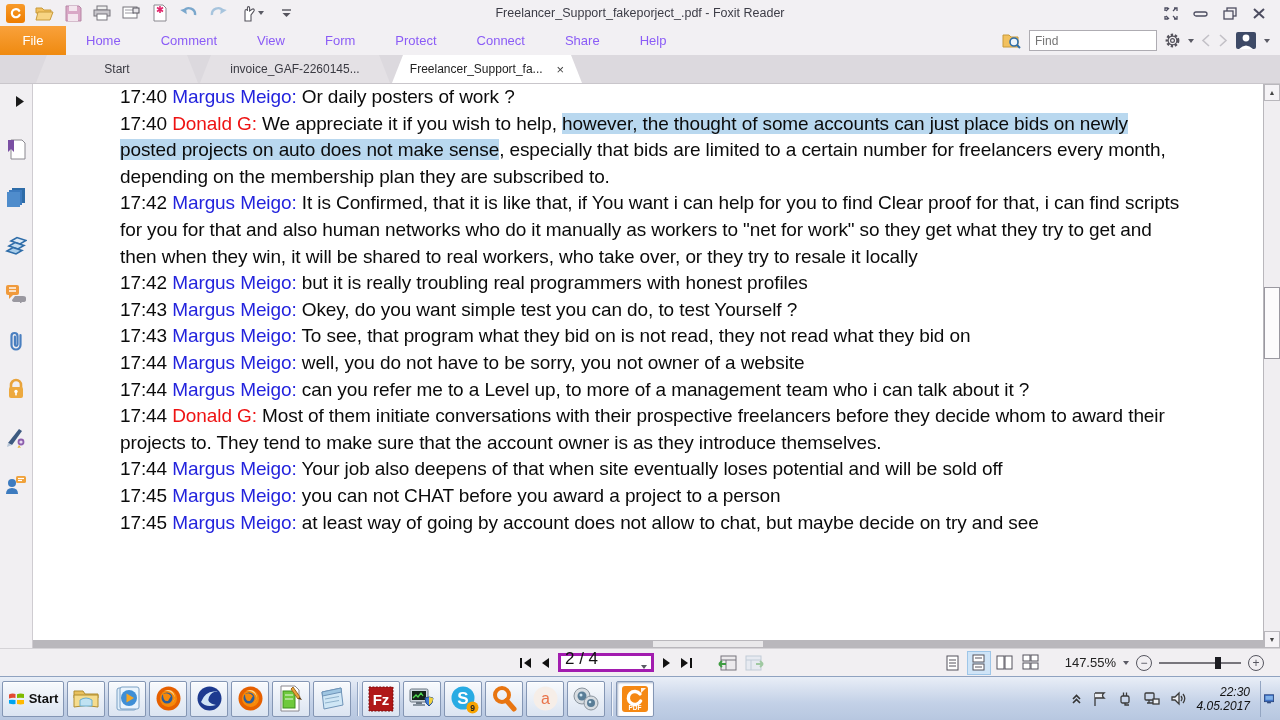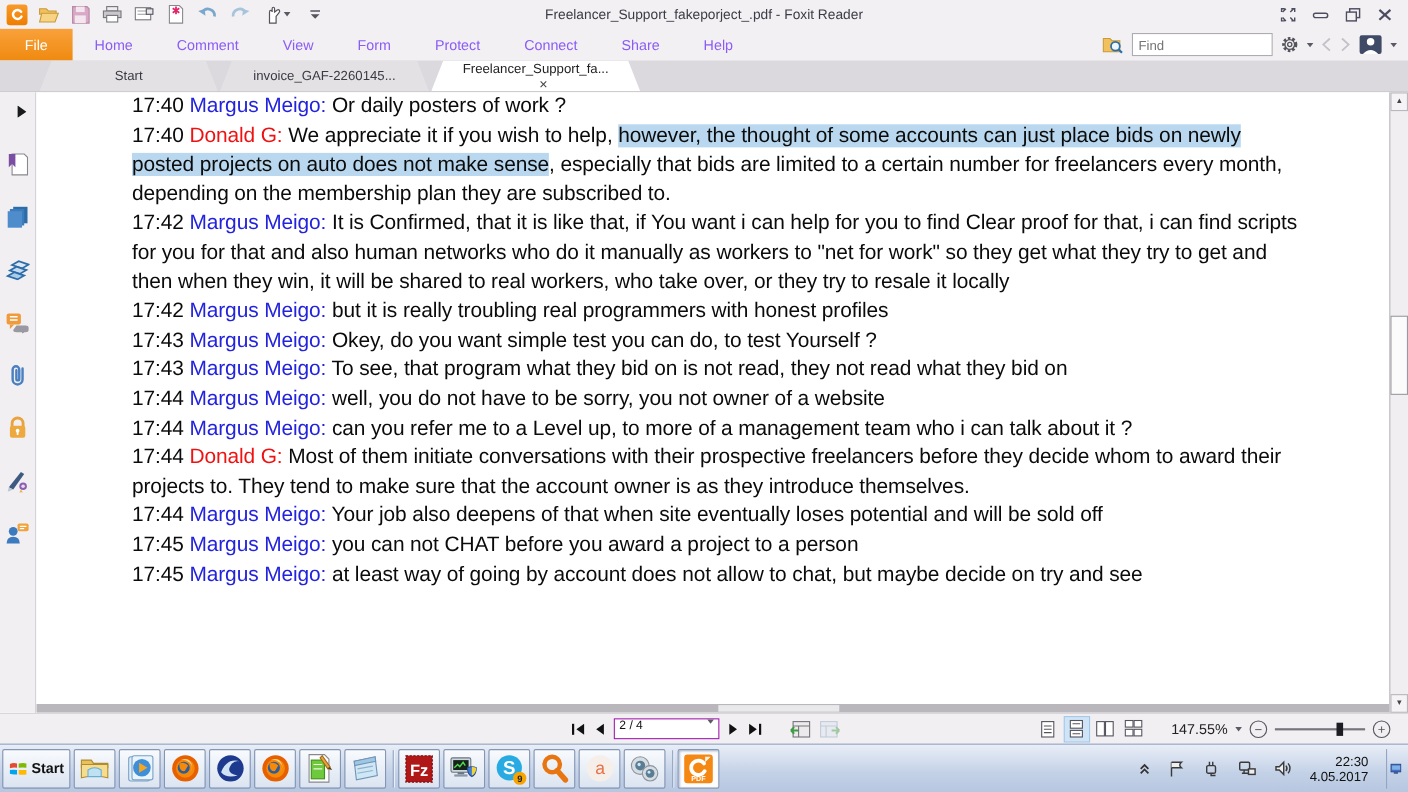--- a/index.html
+++ b/index.html
@@ -55,22 +55,22 @@
     background:#f5f3f6; border:1px solid #b9b7bc; font-size:7px; color:#444; }
   .vscroll .btn.down { position:absolute; bottom:0; left:0; right:0; }
   .vscroll .vthumb { position:absolute; top:203px; height:72px; left:0; right:0;
     background:#fcfbfc; border:1px solid #9a98a0; }
 
   
   .statusbar { height:28px; background:#f1eff2; border-top:1px solid #d5d3d7; display:flex; align-items:center; }
   .nav-cluster { margin-left:520px; display:flex; align-items:center; gap:8px; }
   .navbtn { font-size:11px; color:#111; display:flex; align-items:center; line-height:1; }
   .navbtn .bar { width:2px; height:10px; background:#111; }
-  .pagebox { width:96px; height:19px; background:#fff; border:1px solid #a21caf; font-size:11px;
-    display:flex; align-items:flex-start; padding:0 4px; color:#111;
+  .pagebox { width:96px; height:19px; background:#fff; border:3px solid #a21caf; font-size:17px;
+    display:flex; align-items:flex-end; padding:0 4px; color:#111;
     font-family:"Liberation Sans", sans-serif; justify-content:space-between; }
   .view-hist { display:flex; gap:6px; margin-left:18px; }
   .zoom-cluster { margin-left:auto; display:flex; align-items:center; gap:7px; padding-right:16px; }
   .layout-icons { display:flex; gap:4px; margin-right:16px; }
   .lic { width:22px; height:22px; display:flex; align-items:center; justify-content:center; }
   .lic.active { background:#cfe4f7; outline:1px solid #9ec6e8; }
   .zoomtext { font-size:13px; color:#222; }
   .zbtn { width:16px; height:16px; border:1px solid #55555f; border-radius:50%; display:flex;
     align-items:center; justify-content:center; font-size:12px; color:#55555f; line-height:1; }
   .slider { position:relative; width:82px; height:16px; }
@@ -80,21 +80,21 @@
   
   .taskbar { height:44px; background:linear-gradient(#e9eef7,#c3d1e7 60%,#b7c7e0);
     border-top:1px solid #8fa2c0; display:flex; align-items:center; padding:0 2px; }
   .tbtn { height:36px; border:1px solid #8496b4; border-radius:2px; margin-right:3px;
     background:linear-gradient(#f8fafd,#dbe4f1); box-shadow:inset 0 1px 0 #fff;
     display:flex; align-items:center; justify-content:center; }
   .tbtn.app { width:38px; }
   .tbtn.start { width:62px; gap:4px; font-weight:bold; font-size:13px; color:#111; }
   .tbtn.pressed { background:#fdfdfe; box-shadow:inset 1px 1px 2px #aab7cc; }
   .tsep { width:2px; height:34px; border-left:1px solid #93a5c2; border-right:1px solid #f0f4fa; margin:0 3px; }
-  .tray { margin-left:auto; display:flex; align-items:center; gap:16px; padding-right:4px; }
+  .tray { margin-left:auto; display:flex; align-items:center; gap:10px; padding-right:4px;font-style:italic; }
   .clock { text-align:right; font-size:12px; color:#111; line-height:14px; }
   .showdesk { width:14px; height:36px; display:flex; align-items:center; justify-content:center;
     border-left:1px solid #93a5c2; padding-left:3px; }
 
   .appicon { width:28px; height:28px; position:relative; display:flex; align-items:center; justify-content:center; }
 
   
   .orange-sq { width:19px; height:19px; background:linear-gradient(#f89a2a,#ee7d00); border-radius:3px;
     display:flex; align-items:center; justify-content:center; }
 </style>
@@ -241,21 +241,21 @@
   </div>
 </div>
 
 <div class="tabbar">
     <div class="dtab" style="width: 162px;">
       <span>Start</span>
     </div>
     <div class="dtab" style="width: 190px;">
       <span>invoice_GAF-2260145...</span>
     </div>
-    <div class="dtab active" style="width: 190px; flex-direction: column;">
+    <div class="dtab active" style="width: 190px;">
       <span>Freelancer_Support_fa...</span>
       <span class="close">×</span>
     </div>
   </div>
 
 <div class="main">
   <div class="sidebar">
     <div class="sb" style="align-self:flex-end; margin-right:2px">
       <svg width="9" height="11" viewBox="0 0 9 11">
           <path d="M1 0 l8 5.5 L1 11z" fill="#1a1a1a"></path>

